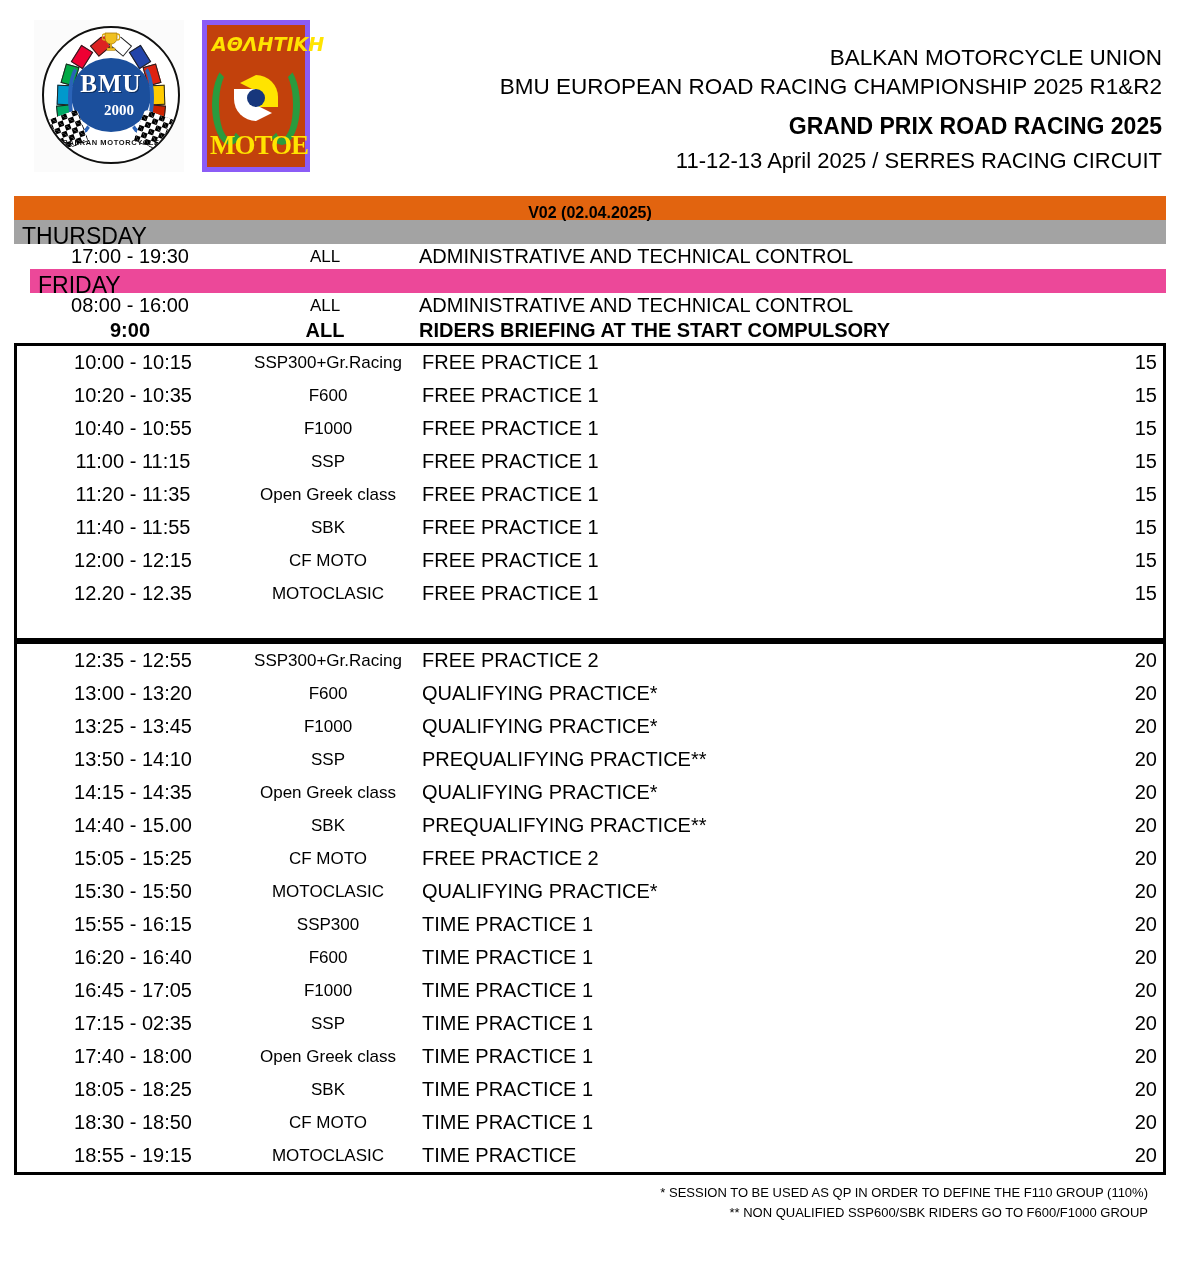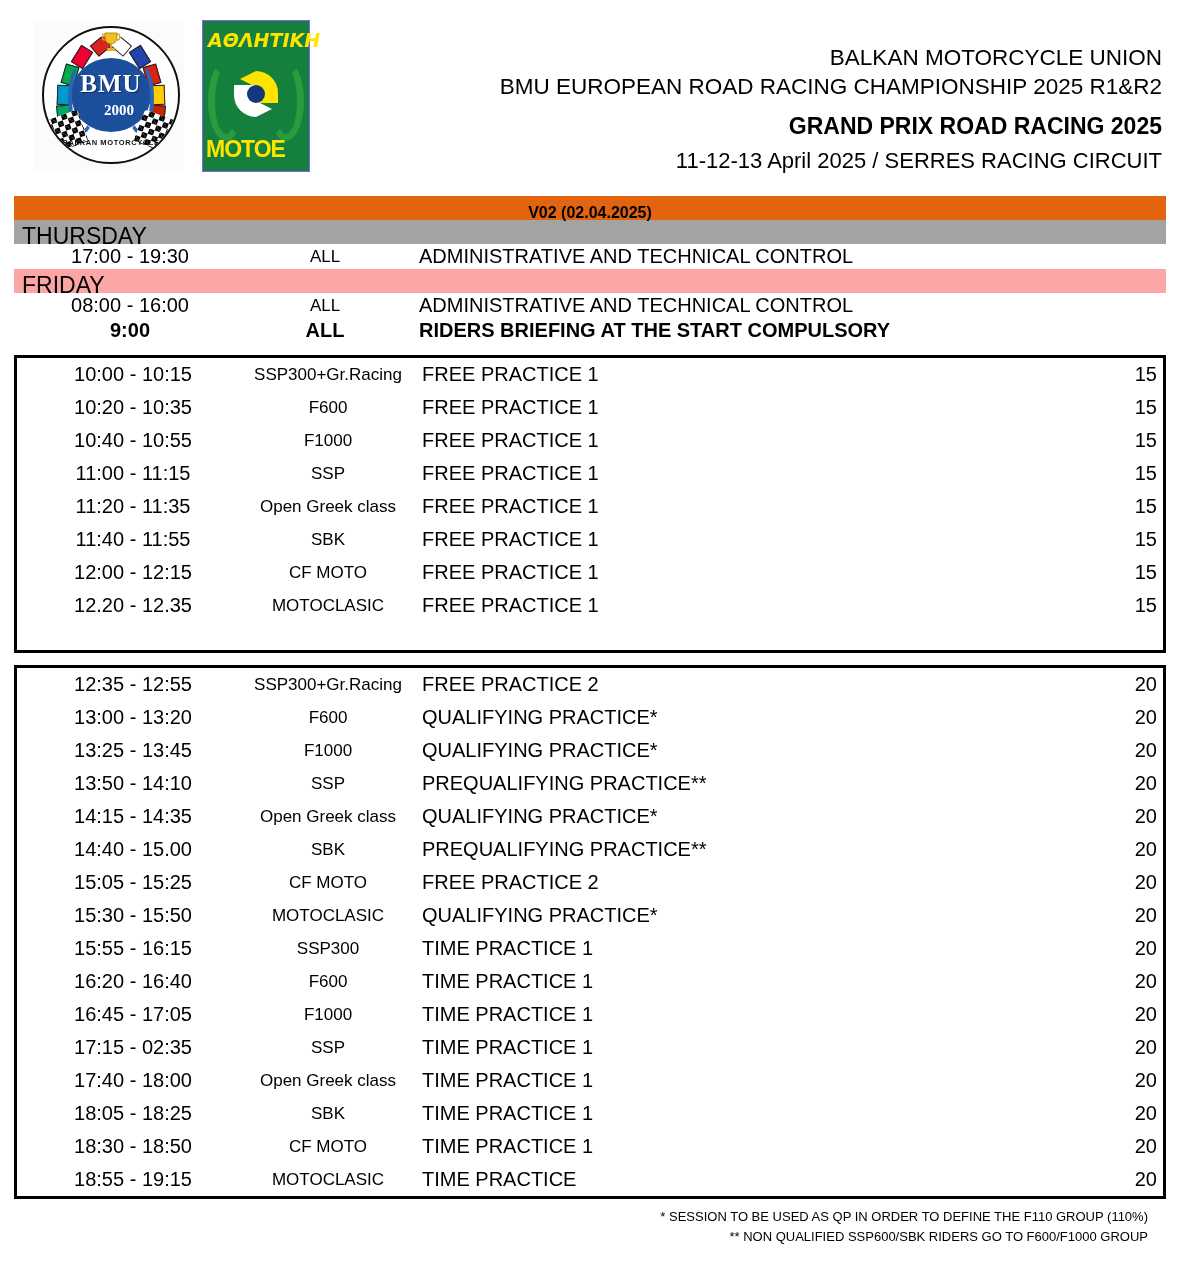--- a/index.html
+++ b/index.html
@@ -135,24 +135,24 @@
     letter-spacing: 0.6px;
     color: #111;
     line-height: 26px;
     font-family: "Liberation Sans", sans-serif;
   }
 
   
   .motoe-logo {
     width: 108px;
     height: 152px;
-    background: #15803d;
+    background: #c2410c;
     position: relative;
     flex: 0 0 auto;
-    border: 1px solid #8b5cf6;
+    border: 5px solid #8b5cf6;
     box-sizing: border-box;
   }
   .motoe-top {
     position: absolute;
     left: 5px; right: 5px; top: 6px;
     height: 27px;
     color: #ffe400;
     font-size: 19px;
     font-weight: bold;
     font-style: italic;
@@ -179,26 +179,26 @@
     position: absolute;
     left: 50%; top: 6px;
     margin-left: -30px;
     width: 60px; height: 62px;
   }
   .motoe-bottom {
     position: absolute;
     left: 3px; right: 3px; bottom: 7px;
     height: 30px;
     color: #ffe400;
-    font-size: 23px;
+    font-size: 27px;
     font-weight: bold;
-    text-align: left;
+    text-align: right;
     line-height: 30px;
     letter-spacing: -1px;
-    font-family: Liberation Sans, sans-serif;
+    font-family: Liberation Serif, serif;
   }
 
   
   .titles {
     flex: 1 1 auto;
     text-align: right;
     padding-right: 6px;
     padding-top: 23px;
   }
   .titles div { line-height: 1.30; white-space: nowrap; }
@@ -225,41 +225,41 @@
     text-align: center;
     font-weight: bold;
     font-size: 16px;
   }
   .band-day {
     font-size: 23px;
     padding-left: 8px;
     font-weight: normal;
   }
   .band-thursday { background: #a3a3a3; }
-  .band-friday  { background: #fca5a5; }
+  .band-friday  { background: #ec4899; margin-left: 16px; }
 
   .row {
     display: flex;
     align-items: center;
     height: 25px;
     font-size: 20px;
   }
   .row.bold { font-weight: bold; }
 
   .c-time  { width: 232px; text-align: center; flex: 0 0 232px; }
   .c-class { width: 158px; text-align: center; flex: 0 0 158px; font-size: 17px; }
   .c-event { flex: 1 1 auto; text-align: left; padding-left: 15px; }
   .c-dur   { width: 70px; text-align: right; flex: 0 0 70px; padding-right: 6px; }
 
   .row.bold .c-class { font-size: 20px; }
 
   .block {
     border: 3px solid #000000;
     box-sizing: border-box;
-    margin-top: 12px;
+    margin-top: 0;
   }
   .block .row { height: 33px; }
   .block-1 { padding-bottom: 28px; }
 
   .footnotes {
     margin-top: 8px;
     text-align: right;
     padding-right: 18px;
   }
   .footnotes div {

